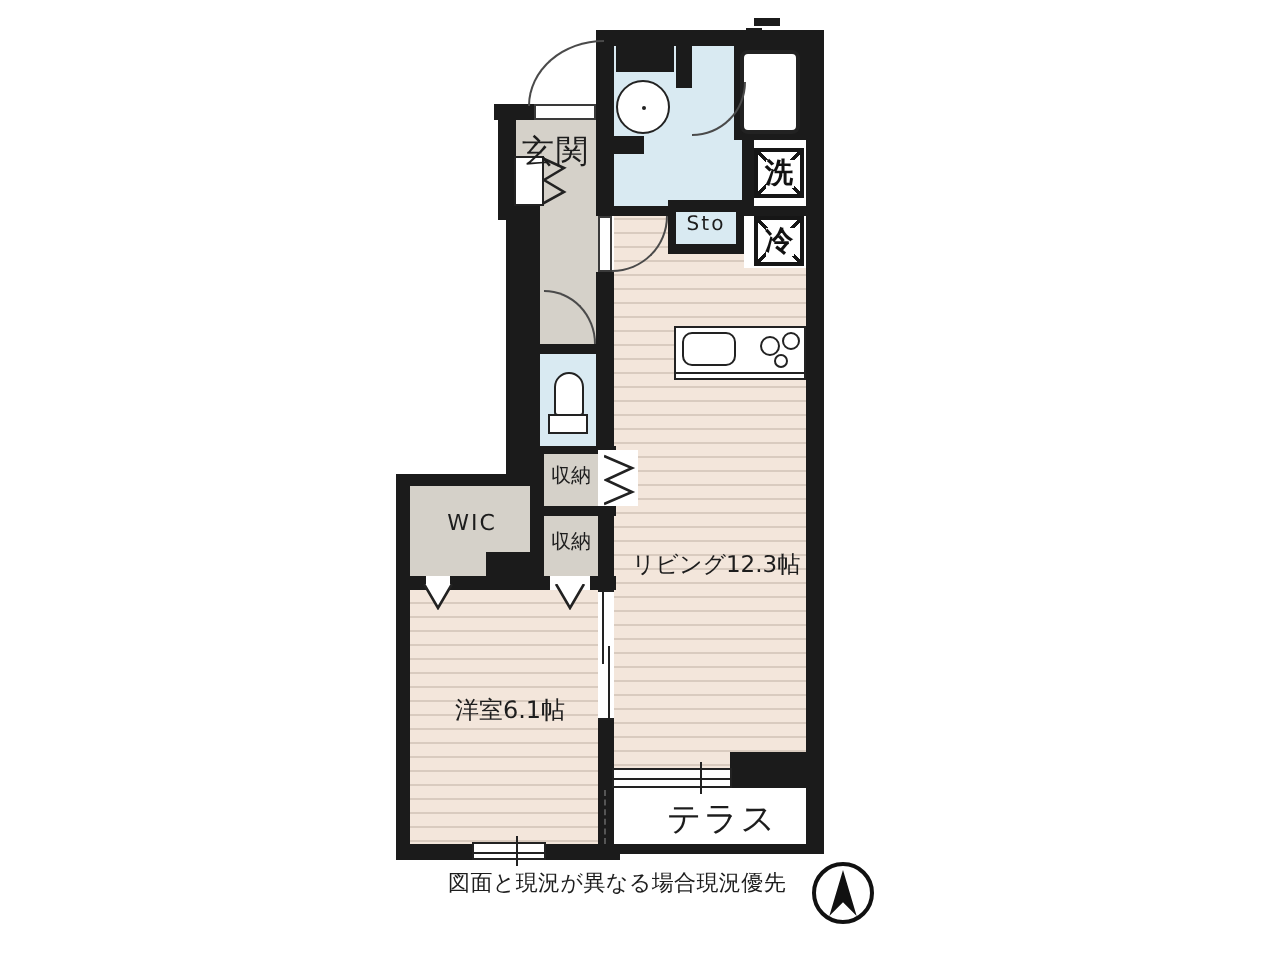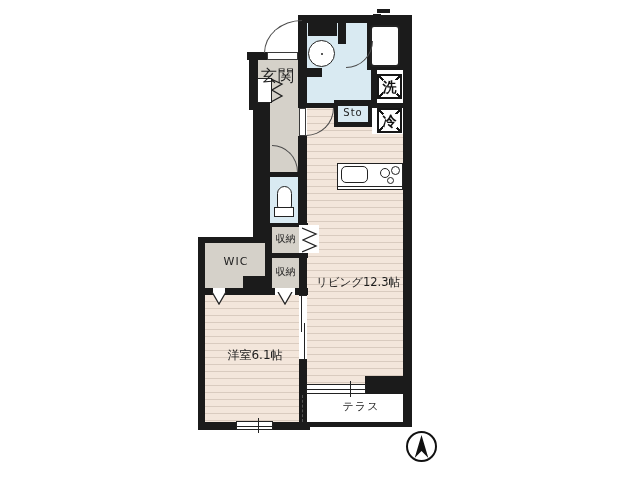--- a/index.html
+++ b/index.html
@@ -158,19 +158,20 @@
   </div>
   <div class="dash" style="left:302px;top:395px;height:27px;"></div>
 
   <div class="lbl ctr" style="left:258px;top:67px;width:40px;font-size:16px;letter-spacing:1px;">玄関</div>
   <div class="lbl ctr" style="left:338px;top:107px;width:30px;font-size:10px;letter-spacing:1px;">Sto</div>
   <div class="lbl ctr" style="left:272px;top:233px;width:27px;font-size:10px;">収納</div>
   <div class="lbl ctr" style="left:272px;top:266px;width:27px;font-size:10px;">収納</div>
   <div class="lbl ctr" style="left:205px;top:256px;width:62px;font-size:11px;letter-spacing:1px;text-align:center;">WIC</div>
   <div class="lbl ctr" style="left:313px;top:276px;width:90px;font-size:11.5px;">リビング12.3帖</div>
   <div class="lbl ctr" style="left:220px;top:349px;width:70px;font-size:12px;">洋室6.1帖</div>
-  <div class="lbl ctr" style="left:307px;top:401px;width:108px;font-size:11px;letter-spacing:1px;">テラス</div>
+  <div class="lbl ctr" style="left:307px;top:401px;width:108px;font-size:17px;letter-spacing:1px;">テラス</div>
+  <div class="lbl" style="left:224px;top:436px;font-size:11px;letter-spacing:0.2px;">図面と現況が異なる場合現況優先</div>
 
   <div class="compass" style="left:406px;top:431px;">
       <b></b>
     </div>
 
 </div>
 
 </body></html>

